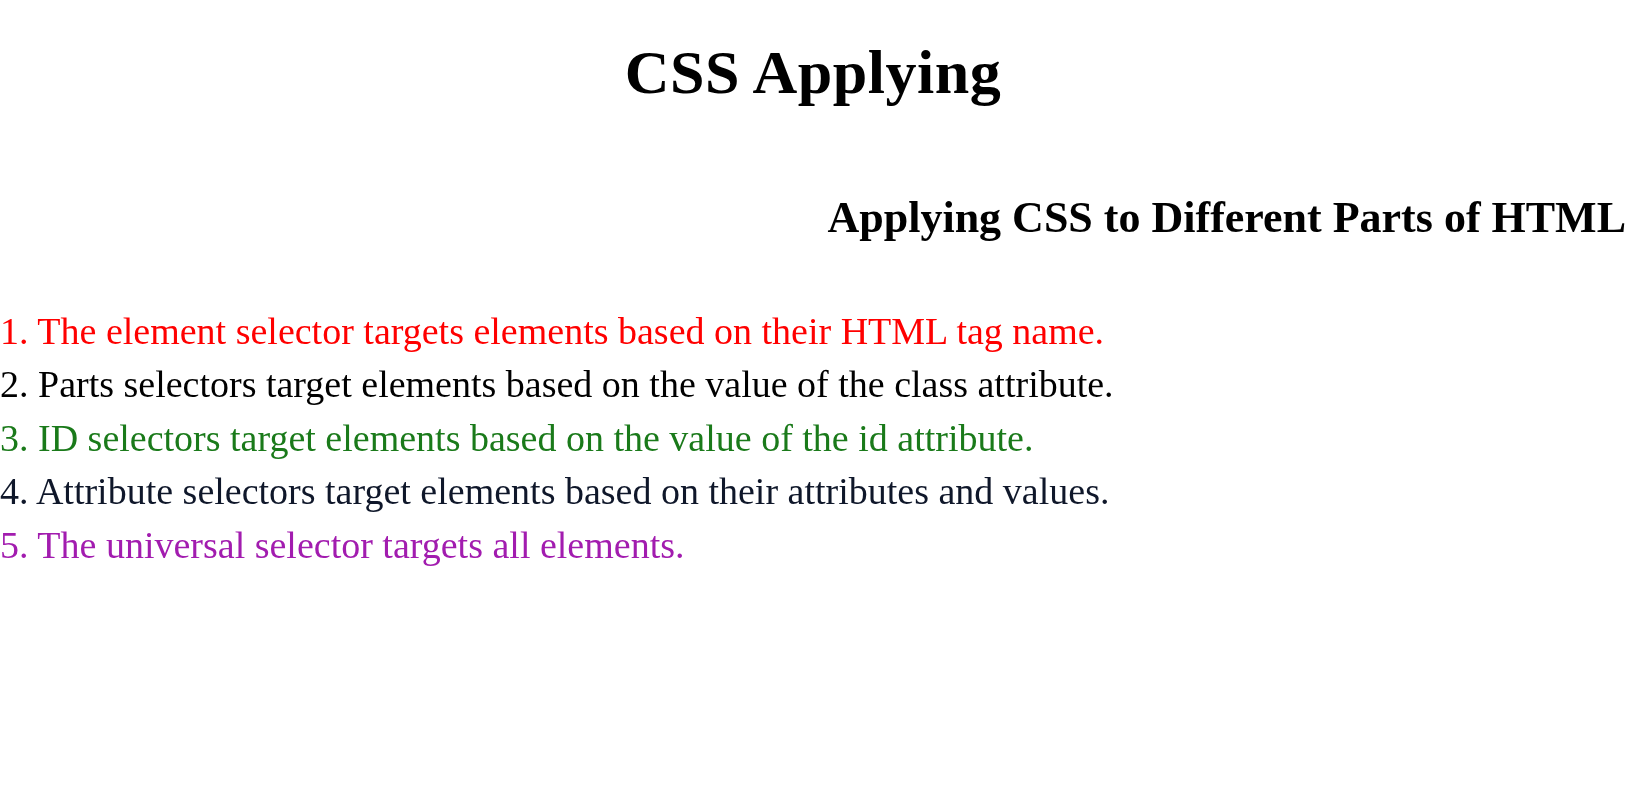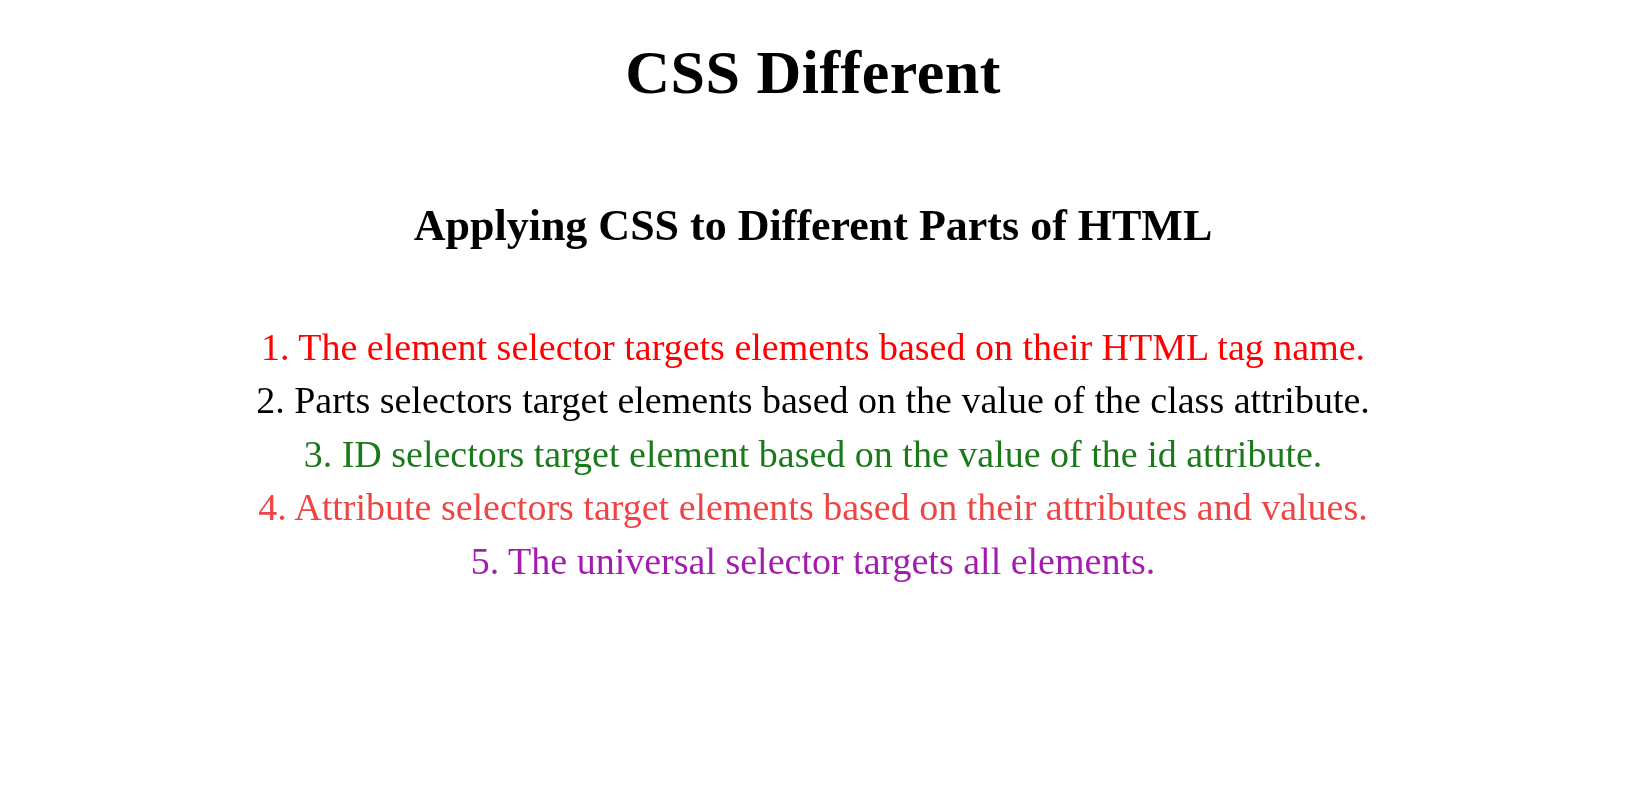--- a/index.html
+++ b/index.html
@@ -22,70 +22,69 @@
   }
   .title {
     text-align: center;
     font-weight: bold;
     font-size: 62px;
     line-height: 1.1;
     margin: 0;
     letter-spacing: 0.5px;
   }
   .subtitle {
-    text-align: center;
+    text-align: right;
     font-weight: bold;
     font-size: 44px;
     line-height: 1.1;
-    margin: 8px;
+    margin: 0;
     padding-top: 88px;
   }
   .list {
     list-style: none;
     margin: 0;
     padding: 0;
     padding-top: 62px;
   }
   .list-item {
-    text-align: center;
     font-size: 38px;
     line-height: 1.41;
     white-space: nowrap;
   }
   .num {
     font-size: 38px;
   }
 </style>
 </head>
 <body>
 
 <div class="page">
 
-  <h1 class="title">CSS Different</h1>
+  <h1 class="title">CSS Applying</h1>
 
   <h2 class="subtitle">Applying CSS to Different Parts of HTML</h2>
 
   <ol class="list">
 
     <li class="list-item" style="color:#ff0000">
       <span class="num">1.</span>
       <span class="txt">The element selector targets elements based on their HTML tag name.</span>
     </li>
 
     <li class="list-item" style="color:#000000">
       <span class="num">2.</span>
       <span class="txt">Parts selectors target elements based on the value of the class attribute.</span>
     </li>
 
     <li class="list-item" style="color:#1a7a1a">
       <span class="num">3.</span>
-      <span class="txt">ID selectors target element based on the value of the id attribute.</span>
+      <span class="txt">ID selectors target elements based on the value of the id attribute.</span>
     </li>
 
-    <li class="list-item" style="color:#ef4444">
+    <li class="list-item" style="color:#0f172a">
       <span class="num">4.</span>
       <span class="txt">Attribute selectors target elements based on their attributes and values.</span>
     </li>
 
     <li class="list-item" style="color:#a21caf">
       <span class="num">5.</span>
       <span class="txt">The universal selector targets all elements.</span>
     </li>
 
   </ol>

